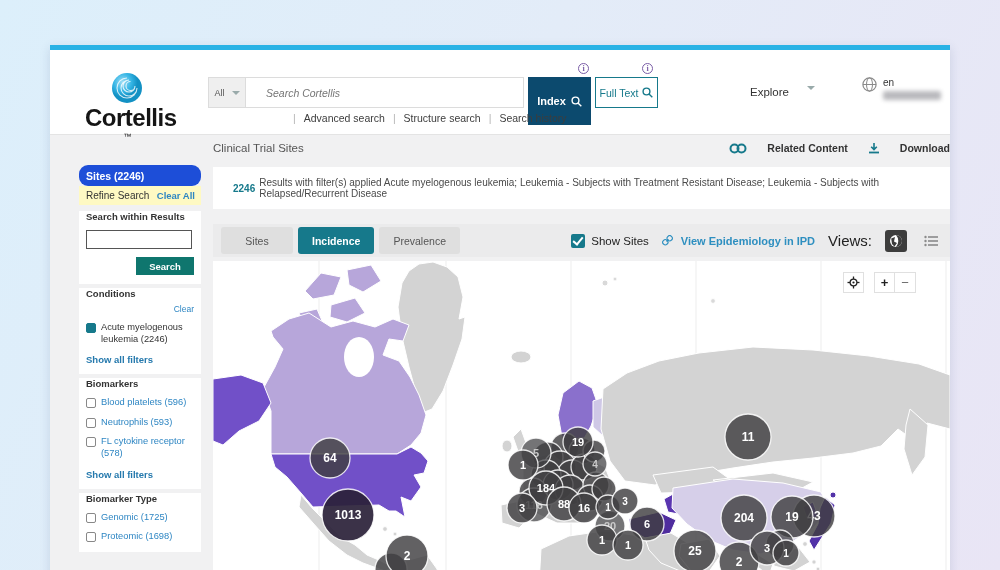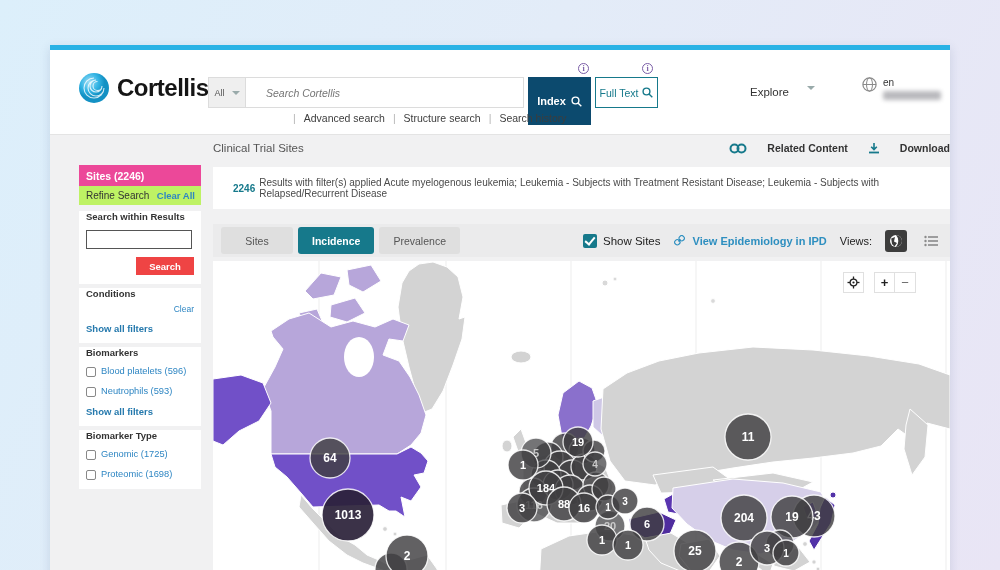--- a/index.html
+++ b/index.html
@@ -10,21 +10,21 @@
     position:relative;
   }
   .window {
     position:absolute; left:50px; top:45px; width:900px; height:540px;
     background:#f1f1f2; box-shadow:0 3px 10px rgba(40,60,110,.15);
   }
   .topbar { position:absolute; left:0; top:0; width:900px; height:5px; background:#29b2e5; }
   .header { position:absolute; left:0; top:5px; width:900px; height:85px; background:#fff; border-bottom:1px solid #e4e4e4; }
 
   
-  .logo { position:absolute; left:28px; top:22px; display:flex; align-items:center; }
+  .logo { position:absolute; left:28px; top:22px; display:flex; align-items:center;flex-direction:column; }
   .logo-text { font-size:24px; font-weight:bold; color:#151515; letter-spacing:-0.5px; margin-left:7px; }
   .logo-tm { font-size:8px; vertical-align:super; color:#151515; }
 
   
   .scope { position:absolute; left:158px; top:27px; width:37px; height:31px; background:#efefef; border:1px solid #dcdcdc; border-right:none; display:flex; align-items:center; justify-content:center; gap:7px; font-size:9px; color:#555; cursor:pointer; }
   .caret { width:0;height:0;border-left:4px solid transparent;border-right:4px solid transparent;border-top:4px solid #9aa; }
   .searchbox { position:absolute; left:195px; top:27px; width:279px; height:31px; border:1px solid #dcdcdc; background:#fff; font-style:italic; font-size:10.5px; color:#999; padding-left:20px; font-family:"Liberation Sans", sans-serif; }
   .btn-index { position:absolute; left:478px; top:27px; width:63px; height:48px; background:#0c4a6e; color:#fff; border:none; font-weight:bold; font-size:11px; display:flex; align-items:center; justify-content:center; gap:5px; cursor:pointer; }
   .btn-fulltext { position:absolute; left:545px; top:27px; width:63px; height:31px; background:#fff; color:#16798b; border:1px solid #16798b; font-size:10.5px; display:flex; align-items:center; justify-content:center; gap:4px; cursor:pointer; }
   .info-i { position:absolute; width:11px; height:11px; border:1px solid #7b5ea7; color:#7b5ea7; border-radius:50%; font-size:8px; font-weight:bold; text-align:center; line-height:10px; background:#fff; font-family:"Liberation Serif", serif; }
@@ -33,29 +33,29 @@
   .lang-globe { position:absolute; left:812px; top:27px; }
   .lang { position:absolute; left:833px; top:27px; font-size:10px; color:#333; }
   .user-blur { position:absolute; left:833px; top:41px; width:58px; height:9px; background:#b9b9bd; filter:blur(2px); border-radius:2px; }
 
   .subnav { position:absolute; left:235px; top:62px; width:420px; display:flex; align-items:center; font-size:10.5px; color:#3d3d3d; }
   .subnav .sep { color:#b5b5b5; margin:0 8px; }
   .subnav span[data-name^="nav-link"] { cursor:pointer; }
 
   
   .sidebar { position:absolute; left:29px; top:120px; width:122px; }
-  .sites-header { background:#ec4899; color:#fff; font-size:10.5px; font-weight:bold; padding:5px 7px 4px; }
-  .refine-bar { background:#bef264; display:flex; justify-content:space-between; padding:4px 6px 4px 7px; }
+  .sites-header { background:#1d4ed8; color:#fff; font-size:10.5px; font-weight:bold; padding:5px 7px 4px;border-radius:9px; }
+  .refine-bar { background:#fef9c3; display:flex; justify-content:space-between; padding:4px 6px 4px 7px; }
   .refine-bar .t { font-size:10px; color:#333; }
   .linkblue { color:#2e86c3; cursor:pointer; }
   .refine-bar .clear-all { font-size:9.5px; font-weight:bold; }
   .panel { background:#fff; padding:0 7px 9px; margin-bottom:4px; }
   .panel .ptitle { font-size:9.5px; font-weight:bold; color:#333; }
   .swr-input { width:106px; height:19px; border:1px solid #555; background:#fff; margin-top:8px; }
-  .search-btn { display:block; margin:8px 0 0 auto; width:58px; height:18px; background:#ef4444; color:#fff; border:none; font-size:9.5px; font-weight:bold; cursor:pointer; }
+  .search-btn { display:block; margin:8px 0 0 auto; width:58px; height:18px; background:#0f766e; color:#fff; border:none; font-size:9.5px; font-weight:bold; cursor:pointer; }
   .clear-row { text-align:right; font-size:8.5px; margin-top:5px; }
   .fitem { display:flex; align-items:flex-start; gap:5px; margin-top:8px; font-size:9.3px; line-height:1.25; cursor:pointer; }
   .cb { flex:0 0 auto; width:10px; height:10px; border:1px solid #888; border-radius:2px; background:#fff; margin-top:1px; position:relative; }
   .cb.checked { background:#16798b; border-color:#16798b; }
   .cond-label { color:#333; }
   .more-link { font-size:9.5px; font-weight:bold; color:#2579ad; margin-top:9px; cursor:pointer; }
 
   
   .main { position:absolute; left:163px; top:97px; width:737px; }
   .title-row { display:flex; align-items:center; }
@@ -65,21 +65,21 @@
   .results-box { margin-top:13px; background:#fff; height:42px; display:flex; align-items:center; padding:0 20px; font-size:10px; color:#4a4a4a; }
   .results-box .count { color:#16798b; font-weight:bold; margin-right:4px; }
   .toolbar { margin-top:15px; background:#ebebec; height:33px; display:flex; align-items:center; padding:0 8px; }
   .tab { height:27px; min-width:72px; padding:0 14px; display:flex; align-items:center; justify-content:center; font-size:10.5px; color:#555; background:#dfdfdf; border-radius:3px; margin-right:5px; cursor:pointer; }
   .tab.active { background:#16798b; color:#fff; font-weight:bold; }
   .toolbar-right { margin-left:auto; display:flex; align-items:center; gap:13px; }
   .showsites { display:flex; align-items:center; gap:6px; font-size:11.5px; color:#222; cursor:pointer; }
   .cb-big { width:14px; height:14px; background:#16798b; border-radius:2px; position:relative; }
   .cb-big::after { content:""; position:absolute; left:4px; top:1px; width:4px; height:8px; border:solid #fff; border-width:0 2px 2px 0; transform:rotate(40deg); }
   .epi-link { display:flex; align-items:center; gap:8px; font-size:11px; color:#2e8fc0; font-weight:bold; cursor:pointer; }
-  .views-label { font-size:11px; color:#222; }
+  .views-label { font-size:15px; color:#222; }
   .viewbtn { width:22px; height:22px; border-radius:3px; display:flex; align-items:center; justify-content:center; cursor:pointer; }
   .viewbtn.map-active { background:#3d3d3d; }
 
   .map-area { position:relative; margin-top:4px; width:737px; height:323px; background:#fff; overflow:hidden; }
   .map-controls { position:absolute; right:34px; top:11px; display:flex; gap:10px; z-index:5; }
   .zoomgrp { display:flex; }
   .ctl { width:21px; height:21px; background:#fff; border:1px solid #e0e0e0; display:flex; align-items:center; justify-content:center; font-size:13px; color:#222; cursor:pointer; }
   svg text { font-family:"Liberation Sans", sans-serif; }
 </style>
 </head>
@@ -161,32 +161,40 @@
 
     <div class="panel" data-name="search-within-panel" style="margin-bottom:4px;">
       <div class="ptitle" style="margin-top:6px;" data-name="search-within-label">Search within Results</div>
       <input class="swr-input" data-name="search-within-input" style="">
       <button class="search-btn" data-name="search-within-button">Search</button>
     </div>
 
     <div class="panel" data-name="conditions-panel">
       <div class="ptitle" data-name="conditions-title">Conditions</div>
       <div class="clear-row"><span class="linkblue" data-name="conditions-clear-link">Clear</span></div>
+      <div class="fitem" data-name="filter-item-condition">
+        <span class="cb checked" data-name="checkbox-checked-icon"></span>
+        <span class="cond-label" data-name="filter-label">Acute myelogenous leukemia (2246)</span>
+      </div>
       <div class="more-link" data-name="conditions-show-all-filters">Show all filters</div>
     </div>
 
     <div class="panel" data-name="biomarkers-panel">
       <div class="ptitle" data-name="biomarkers-title">Biomarkers</div>
       <div class="fitem" data-name="filter-item">
           <span class="cb" data-name="checkbox-icon"></span>
           <span class="linkblue" data-name="filter-label">Blood platelets (596)</span>
         </div>
       <div class="fitem" data-name="filter-item">
           <span class="cb" data-name="checkbox-icon"></span>
           <span class="linkblue" data-name="filter-label">Neutrophils (593)</span>
+        </div>
+      <div class="fitem" data-name="filter-item">
+          <span class="cb" data-name="checkbox-icon"></span>
+          <span class="linkblue" data-name="filter-label">FL cytokine receptor (578)</span>
         </div>
       <div class="more-link" data-name="biomarkers-show-all-filters">Show all filters</div>
     </div>
 
     <div class="panel" data-name="biomarker-type-panel">
       <div class="ptitle" data-name="biomarker-type-title">Biomarker Type</div>
       <div class="fitem" data-name="filter-item">
           <span class="cb" data-name="checkbox-icon"></span>
           <span class="linkblue" data-name="filter-label">Genomic (1725)</span>
         </div>

